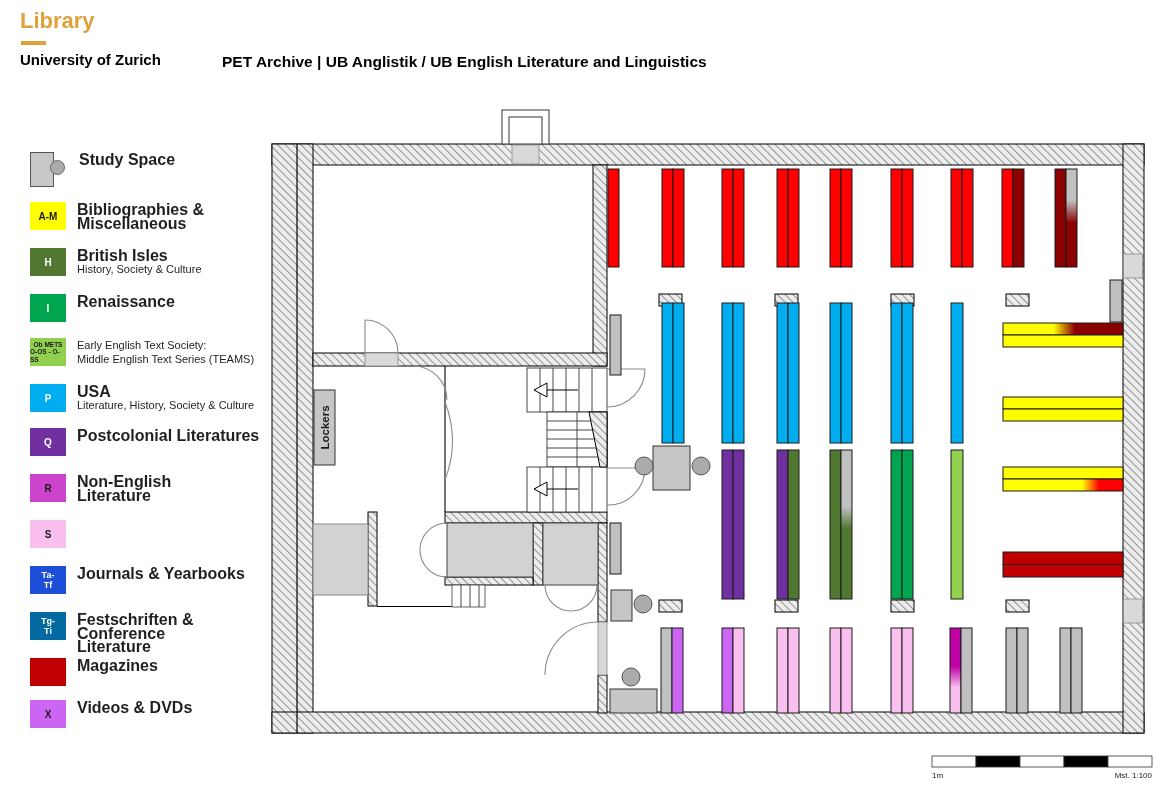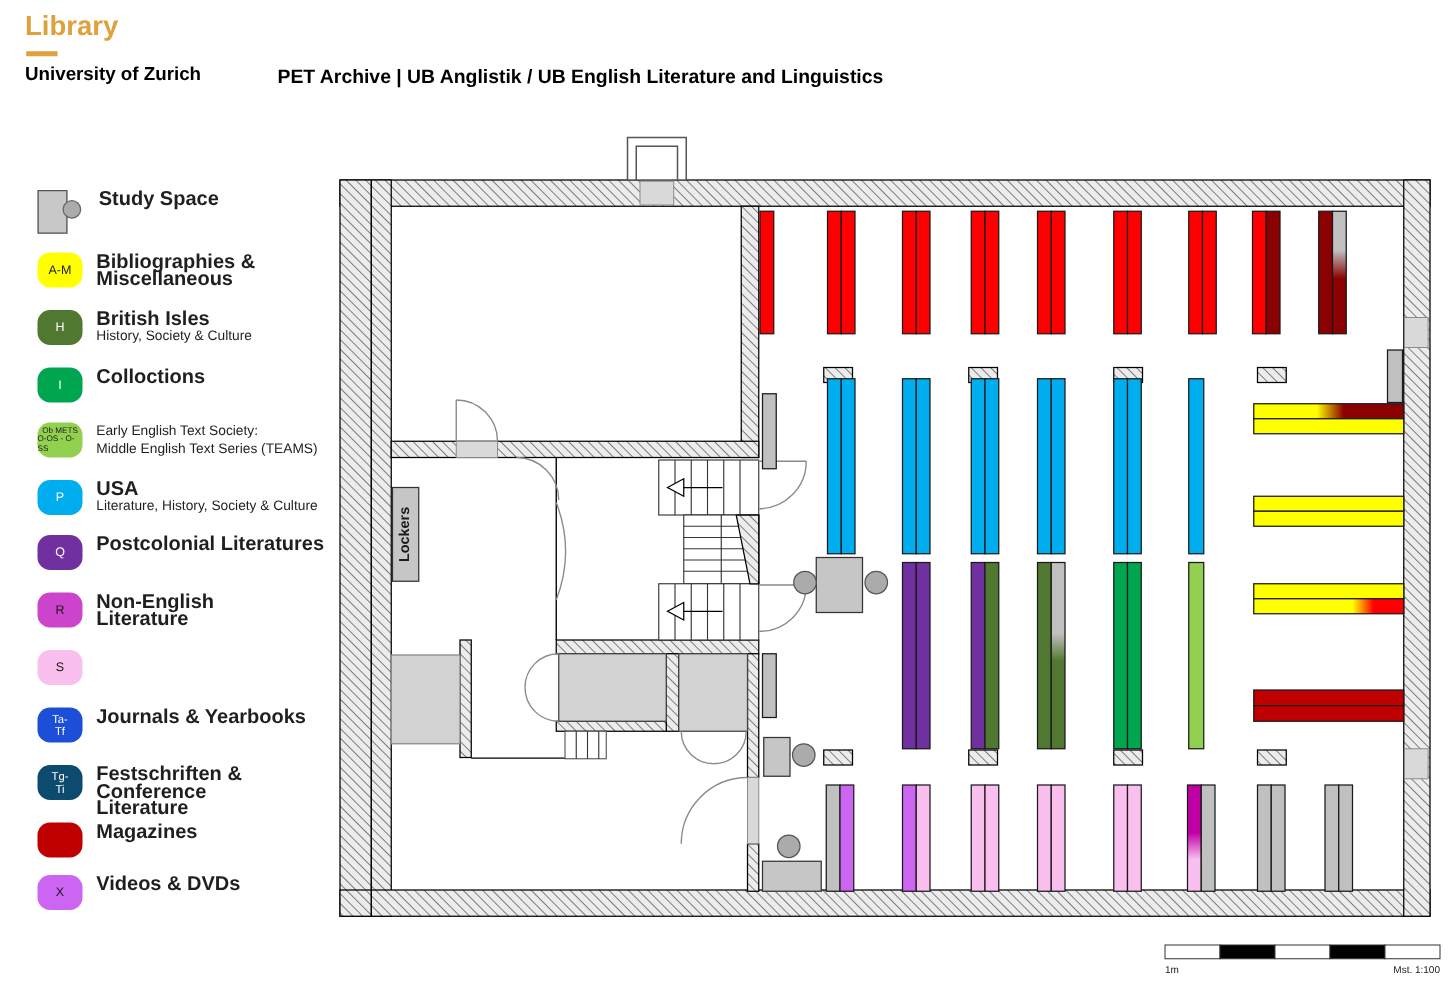--- a/index.html
+++ b/index.html
@@ -9,21 +9,21 @@
   }
   
   .brand{position:absolute;left:20px;top:8px;font-size:22px;font-weight:bold}
   .brand-dash{position:absolute;left:21px;top:41px;width:25px;height:4px}
   .org{position:absolute;left:20px;top:51px;font-size:15px;font-weight:bold;color:#000}
   .plan-title{position:absolute;left:222px;top:53px;font-size:15.5px;font-weight:bold;color:#000}
   
   .lg-item{position:absolute;left:30px;display:flex;gap:11px;align-items:flex-start}
   .lg-box{
     width:36px;height:28px;flex:0 0 36px;display:flex;flex-direction:column;
-    align-items:center;justify-content:center;font-weight:normal;font-size:10px;line-height:11px;border-radius:10px;
+    align-items:center;justify-content:center;font-weight:bold;font-size:10px;line-height:11px;
   }
   .lg-box.two{font-size:9px;line-height:10px}
   .lg-box.tiny{font-size:6.5px;line-height:7.5px}
   .tc-dark{color:#1a1a1a}
   .tc-light{color:#fff}
   .lg-lines{padding-top:1px;width:200px}
   .t-b{font-size:16px;line-height:13.5px;font-weight:bold;color:#1f1f1f}
   .t-r{font-size:11px;line-height:13.5px;font-weight:normal;color:#1f1f1f}
   .study-box{width:22px;height:33px;border:1px solid #555;flex:0 0 22px}
   .study-circle{width:13px;height:13px;border-radius:50%;background:#ABABAB;border:1px solid #666;margin-top:8px;margin-left:-4px}
@@ -77,21 +77,21 @@
     <div class="t-b">British Isles</div>
     <div class="t-r">History, Society &amp; Culture</div>
   </div>
 </div>
 
 <div class="lg-item" style="top:294px">
   <div class="lg-box tc-light" style="background: rgb(0, 165, 80);">
     <span>I</span>
   </div>
   <div class="lg-lines">
-    <div class="t-b">Colloctions</div>
+    <div class="t-b">Renaissance</div>
   </div>
 </div>
 
 <div class="lg-item" style="top:338px">
   <div class="lg-box tiny tc-dark" style="background: rgb(146, 208, 80);">
     <span>Ob METS</span>
     <span>O-OS - O-SS</span>
   </div>
   <div class="lg-lines">
     <div class="t-r">Early English Text Society:</div>
@@ -138,21 +138,21 @@
   <div class="lg-box two tc-light" style="background: #1d4ed8;">
     <span>Ta-</span>
     <span>Tf</span>
   </div>
   <div class="lg-lines">
     <div class="t-b">Journals &amp; Yearbooks</div>
   </div>
 </div>
 
 <div class="lg-item" style="top:612px">
-  <div class="lg-box two tc-light" style="background: #0c4a6e; text-align: right;">
+  <div class="lg-box two tc-light" style="background: #0369a1; text-align: right;">
     <span>Tg-</span>
     <span>Ti</span>
   </div>
   <div class="lg-lines">
     <div class="t-b">Festschriften &amp; Conference</div>
     <div class="t-b">Literature</div>
   </div>
 </div>
 
 <div class="lg-item" style="top:658px">

